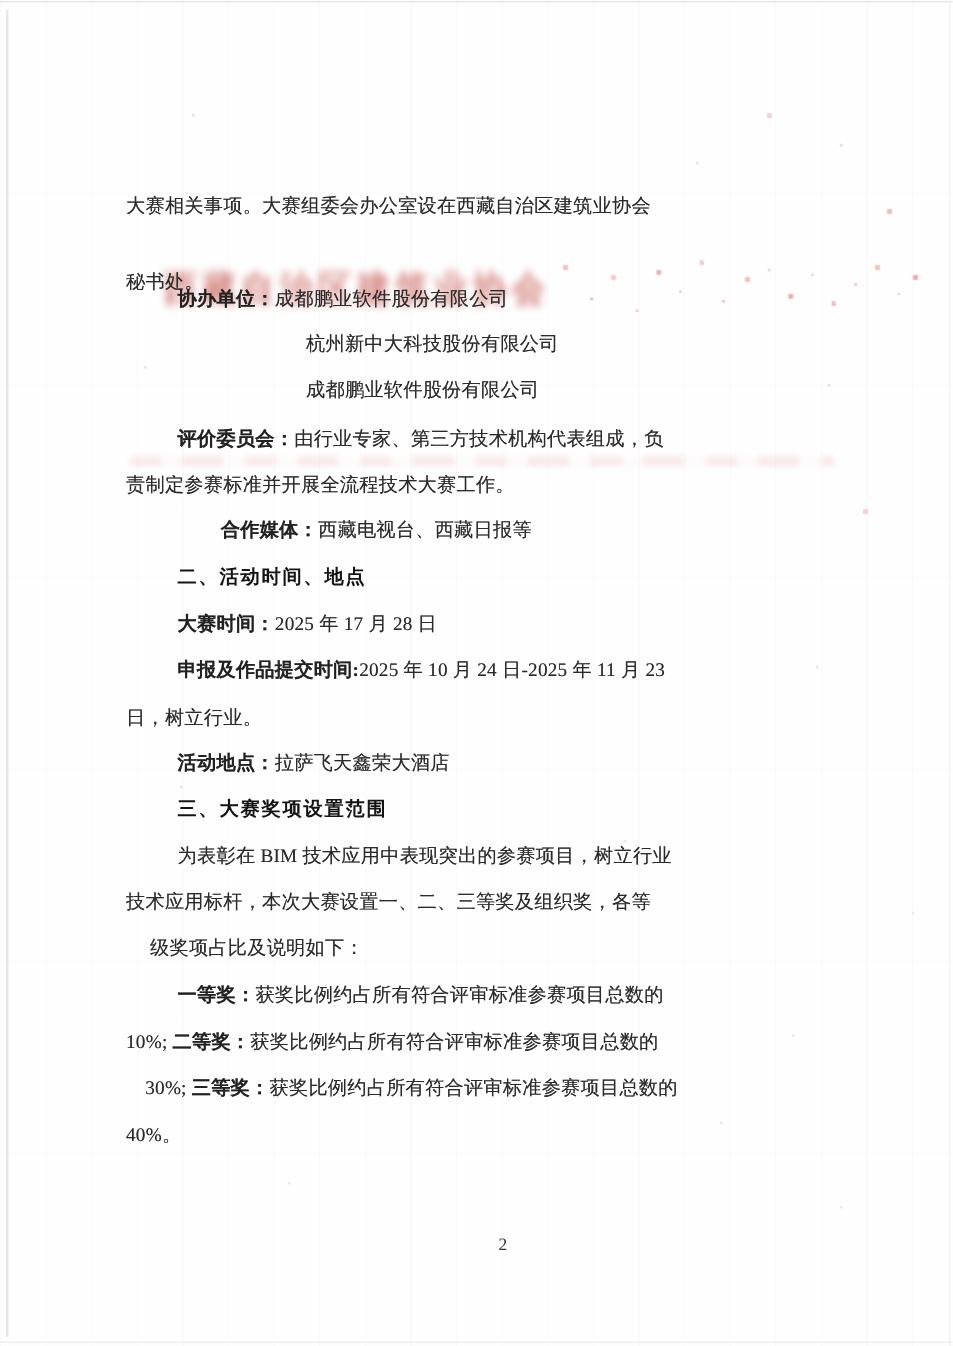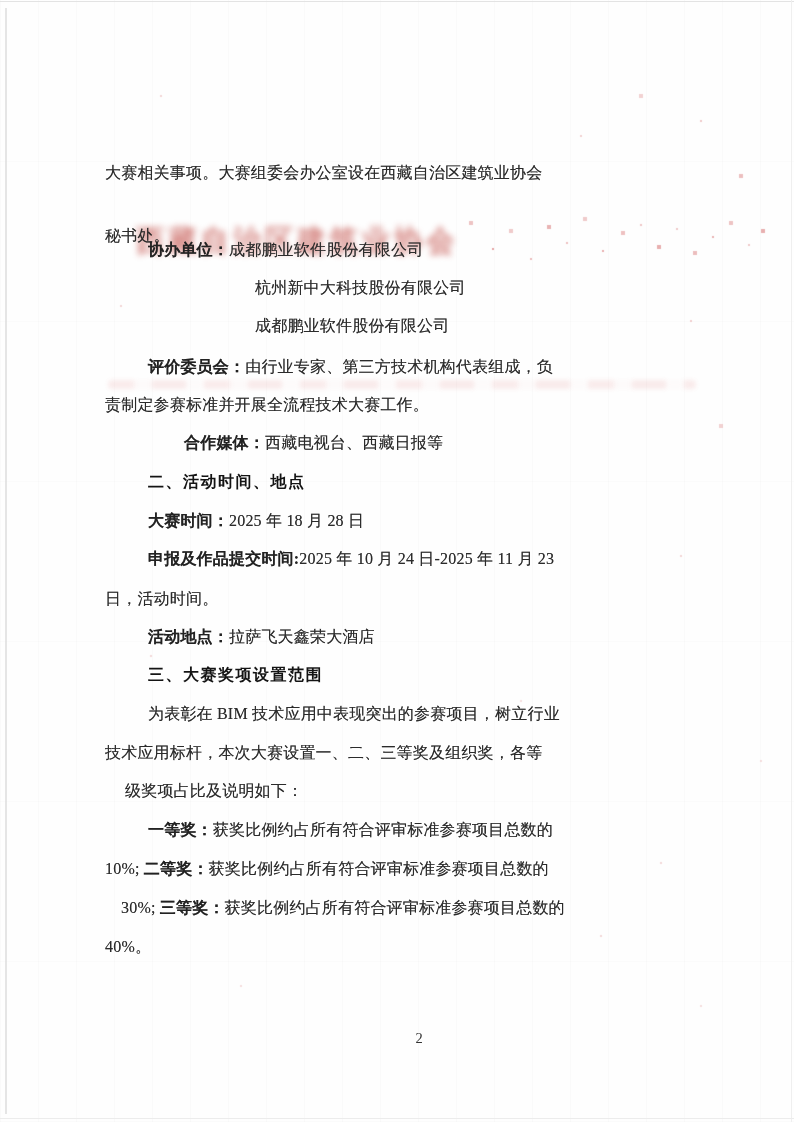--- a/index.html
+++ b/index.html
@@ -101,23 +101,23 @@
   <div>
       <div class="line" style="left: 105px; top: 158px;"><span>大赛相关事项。大赛组委会办公室设在西藏自治区建筑业协会</span></div>
       <div class="line" style="left: 105px; top: 197px; margin-top: 24px;"><span>秘书处。</span></div>
       <div class="line" style="left: 148px; top: 235px;"><span class="lbl">协办单位：</span><span>成都鹏业软件股份有限公司</span></div>
       <div class="line" style="left: 255px; top: 273px;"><span>杭州新中大科技股份有限公司</span></div>
       <div class="line" style="left: 255px; top: 311px;"><span>成都鹏业软件股份有限公司</span></div>
       <div class="line" style="left: 148px; top: 352px;"><span class="lbl">评价委员会：</span><span>由行业专家、第三方技术机构代表组成，负</span></div>
       <div class="line" style="left: 105px; top: 390px;"><span>责制定参赛标准并开展全流程技术大赛工作。</span></div>
       <div class="line" style="left: 148px; top: 428px; margin-left: 36px;"><span class="lbl">合作媒体：</span><span>西藏电视台、西藏日报等</span></div>
       <div class="line heading" style="left: 148px; top: 467px;"><span>二、活动时间、地点</span></div>
-      <div class="line" style="left: 148px; top: 506px;"><span class="lbl">大赛时间：</span><span>2025 年 18 月 28 日</span></div>
+      <div class="line" style="left: 148px; top: 506px;"><span class="lbl">大赛时间：</span><span>2025 年 17 月 28 日</span></div>
       <div class="line" style="left: 148px; top: 544px;"><span class="lbl">申报及作品提交时间:</span><span>2025 年 10 月 24 日-2025 年 11 月 23</span></div>
-      <div class="line" style="left: 105px; top: 584px;"><span>日，活动时间。</span></div>
+      <div class="line" style="left: 105px; top: 584px;"><span>日，树立行业。</span></div>
       <div class="line" style="left: 148px; top: 622px;"><span class="lbl">活动地点：</span><span>拉萨飞天鑫荣大酒店</span></div>
       <div class="line heading" style="left: 148px; top: 660px;"><span>三、大赛奖项设置范围</span></div>
       <div class="line" style="left: 148px; top: 699px;"><span>为表彰在 BIM 技术应用中表现突出的参赛项目，树立行业</span></div>
       <div class="line" style="left: 105px; top: 738px;"><span>技术应用标杆，本次大赛设置一、二、三等奖及组织奖，各等</span></div>
       <div class="line" style="left: 105px; top: 776px; margin-left: 20px;"><span>级奖项占比及说明如下：</span></div>
       <div class="line" style="left: 148px; top: 815px;"><span class="lbl">一等奖：</span><span>获奖比例约占所有符合评审标准参赛项目总数的</span></div>
       <div class="line" style="left: 105px; top: 854px;"><span>10%; </span><span class="lbl">二等奖：</span><span>获奖比例约占所有符合评审标准参赛项目总数的</span></div>
       <div class="line" style="left: 105px; top: 893px; margin-left: 16px;"><span>30%; </span><span class="lbl">三等奖：</span><span>获奖比例约占所有符合评审标准参赛项目总数的</span></div>
       <div class="line" style="left: 105px; top: 932px;"><span>40%。</span></div>
     </div>

